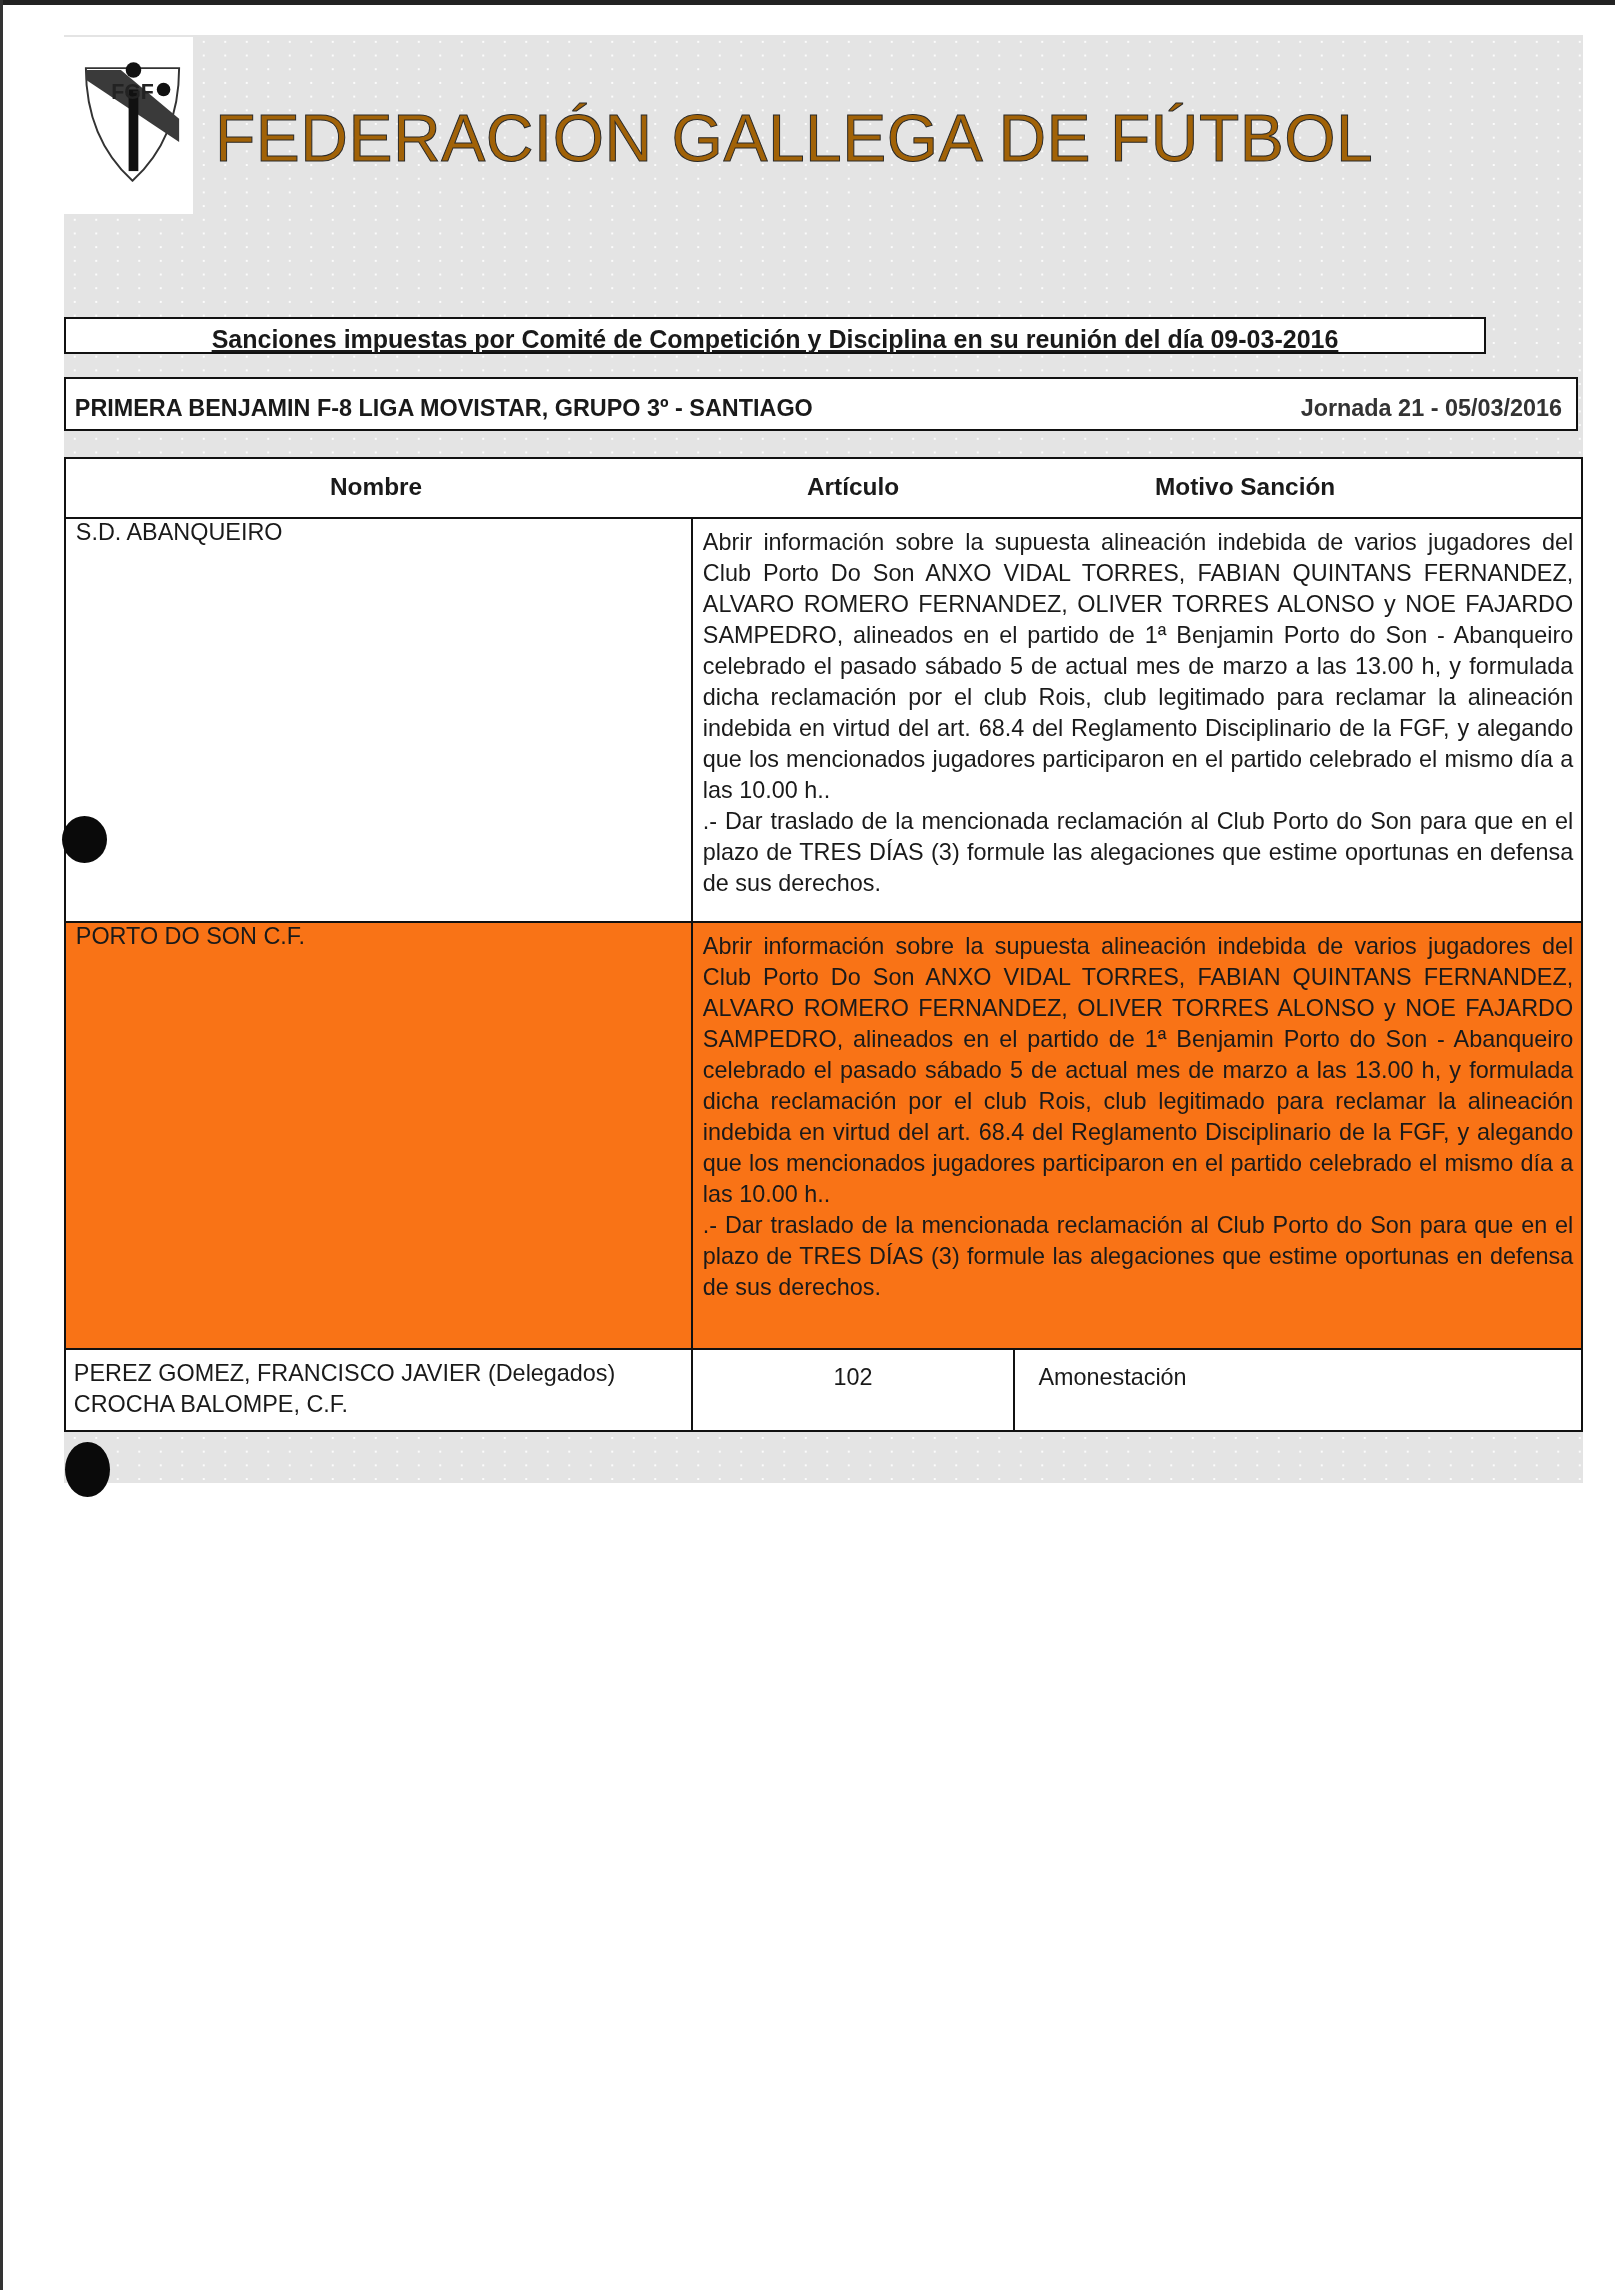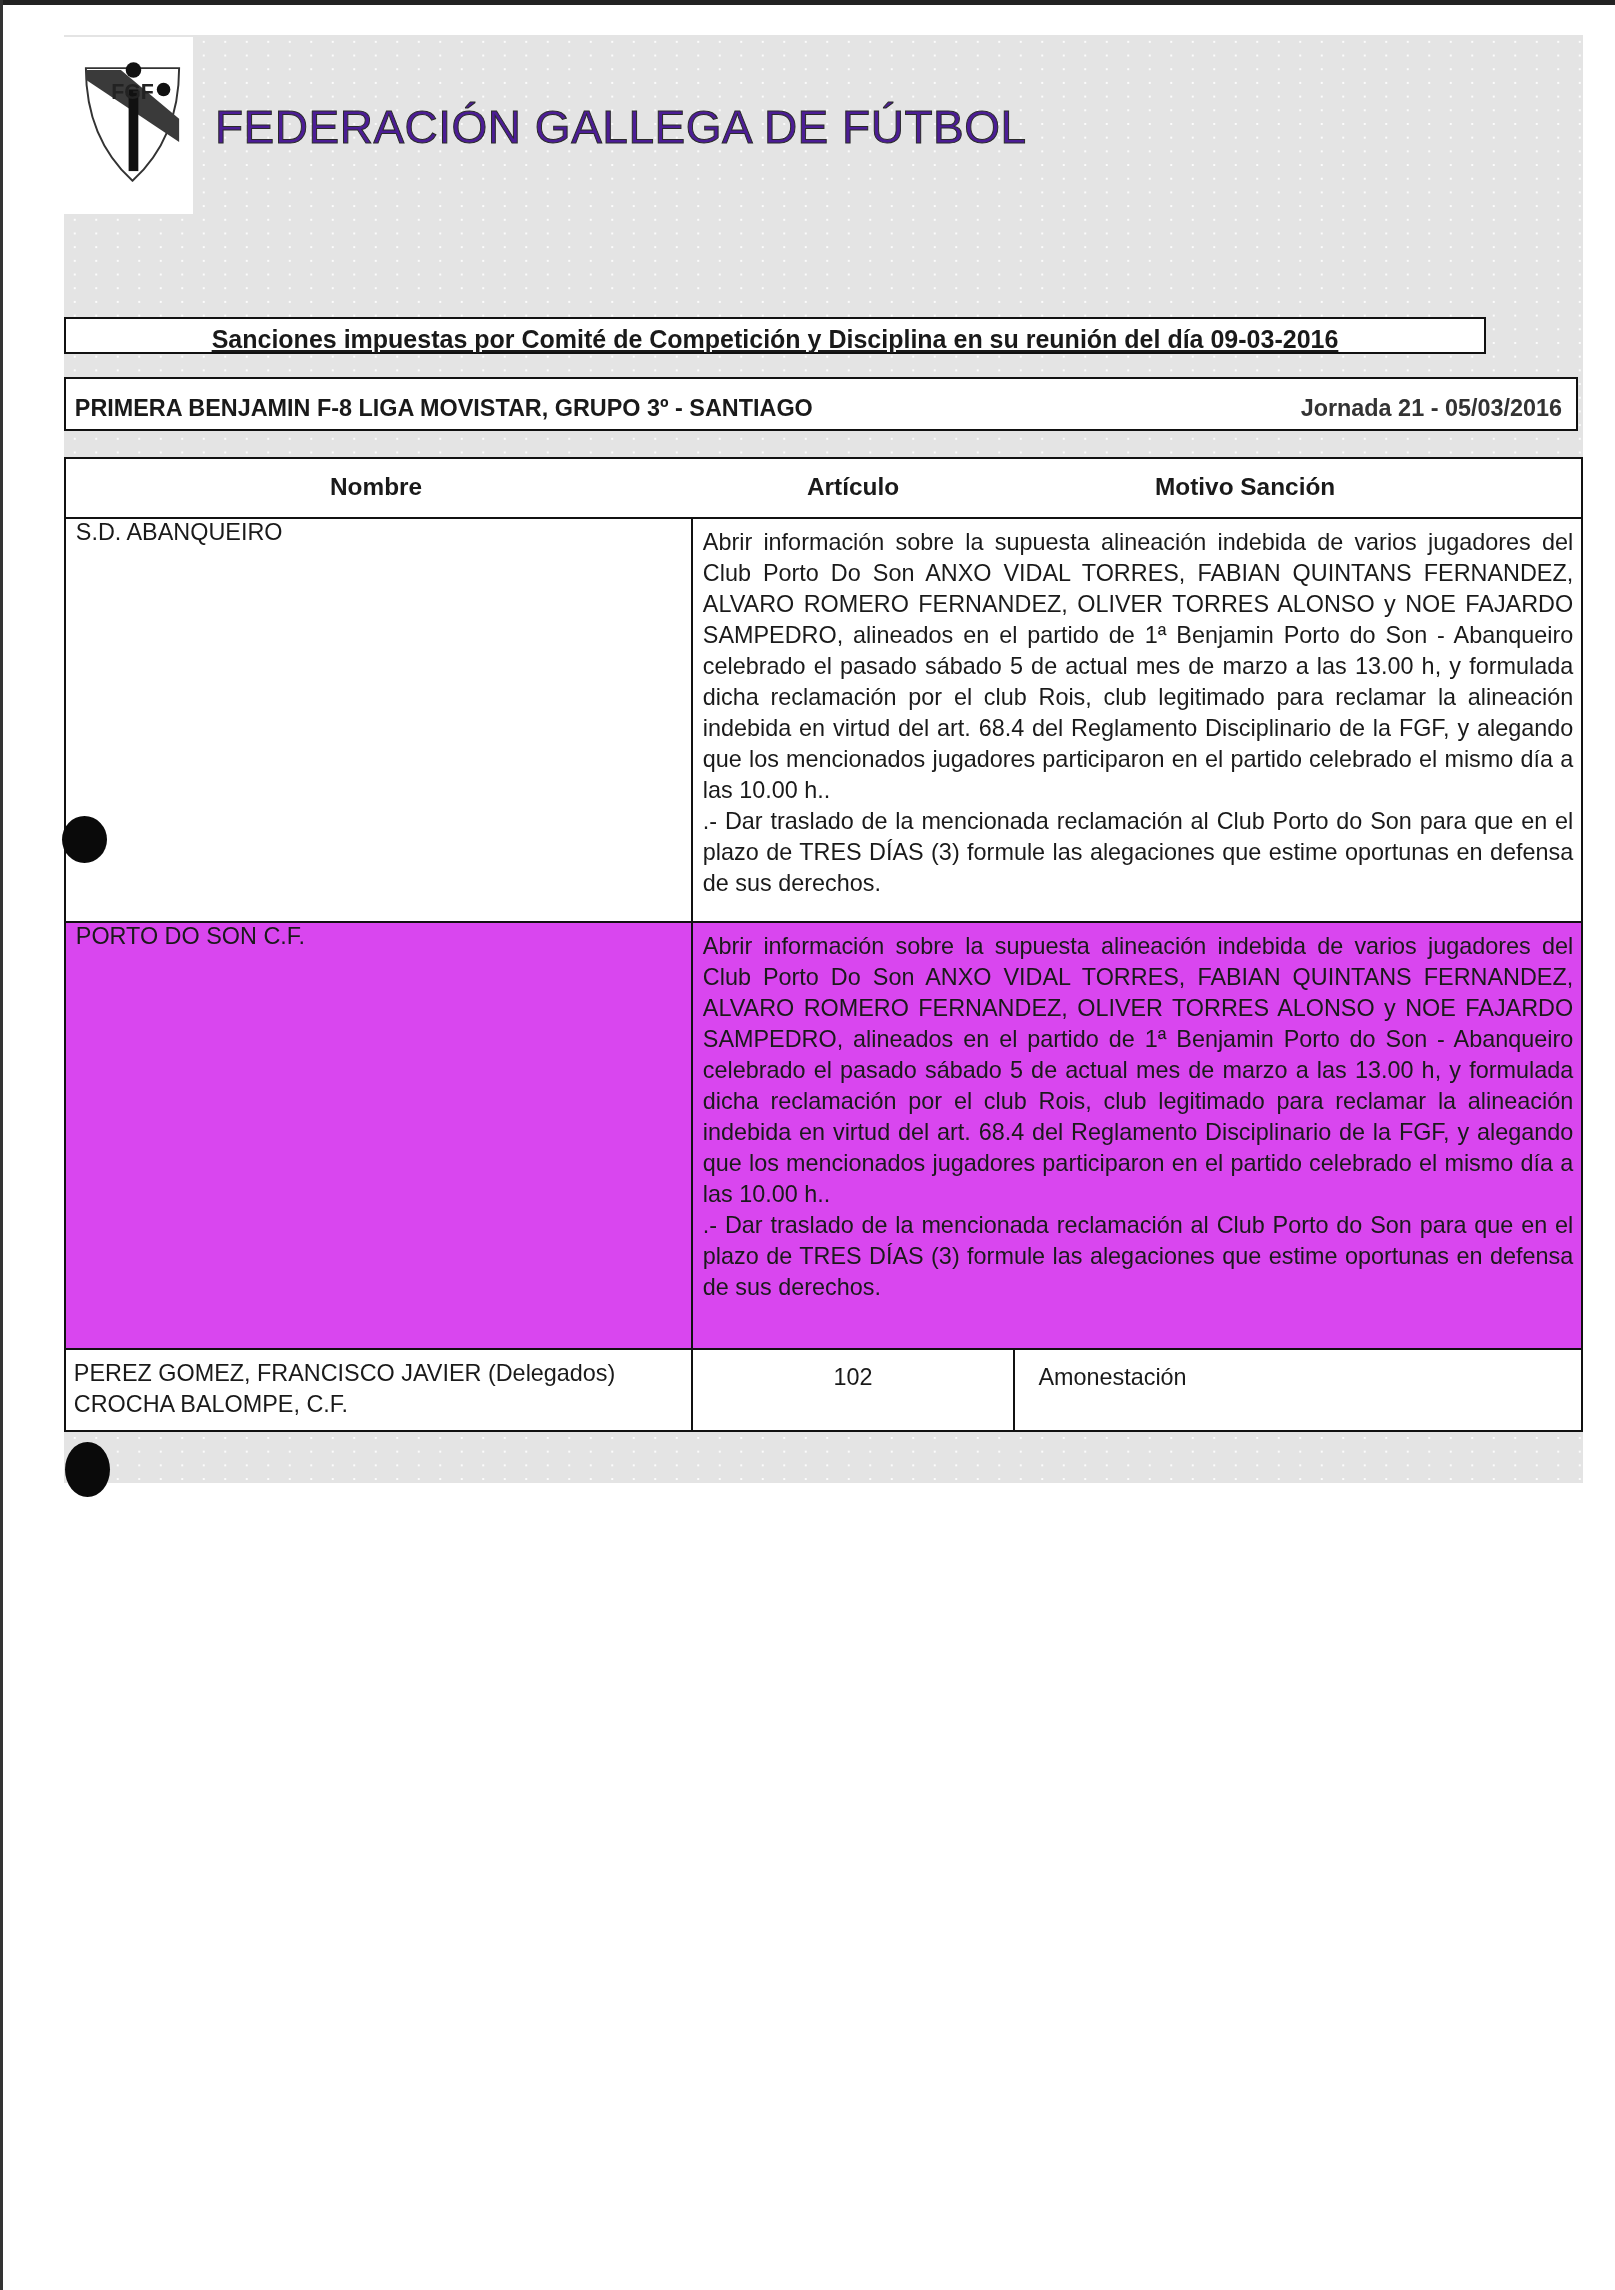--- a/index.html
+++ b/index.html
@@ -15,22 +15,22 @@
     background-color: #e4e4e4;
     background-image: radial-gradient(rgba(255,255,255,0.9) 1px, transparent 1.3px);
     background-size: 21.5px 13.7px;
   }
   .logo-box {
     position: absolute; left: 62px; top: 37px; width: 131px; height: 177px; background: #ffffff;
   }
   .logo-box svg { position: absolute; left: 19.5px; top: 23.4px; }
 
   .fed-title {
-    position: absolute; left: 215px; top: 100px; font-size: 46px; font-weight: normal;
-    letter-spacing: 0.5px; color: #4c1d95; -webkit-text-stroke: 1px #2a2a2a; white-space: nowrap;
+    position: absolute; left: 215px; top: 100px; font-size: 66px; font-weight: normal;
+    letter-spacing: 0.5px; color: #a16207; -webkit-text-stroke: 1px #2a2a2a; white-space: nowrap;
   }
 
   .title-box {
     position: absolute; left: 64px; top: 317px; width: 1422px; height: 37px;
     background: #ffffff; border: 2.9px solid #111; box-sizing: border-box;
     text-align: center;
   }
   .title-box span {
     display: inline-block; font-size: 25px; font-weight: bold; text-decoration: underline;
     line-height: 33px; margin-top: 3.9px; white-space: nowrap;
@@ -58,21 +58,21 @@
   .hdr-span { position: relative; }
   .hdr-span .h-art { position: absolute; left: 741px; top: 13.7px; text-align: right; }
   .hdr-span .h-mot { position: absolute; left: 1089px; top: 13.7px; }
 
   td.name-cell { font-size: 23.4px; vertical-align: middle; padding: 0 9.8px; }
   td.text-cell {
     font-size: 23.4px; line-height: 31px; text-align: justify; padding: 7.8px 7.8px 3.9px 9.8px;
   }
   td.text-cell p { margin: 0; }
   tr.row-white td { background: #ffffff; }
-  tr.row-grey td { background: #d946ef; margin-top: 45px; }
+  tr.row-grey td { background: #f97316; margin-top: 45px; }
   td.name-multi { font-size: 23.4px; line-height: 31px; padding: 7.8px 5.9px 3.9px 7.8px; vertical-align: top; white-space: nowrap; }
   td.art-cell { text-align: center; font-size: 23.4px; padding-top: 13.7px; }
   td.mot-cell { font-size: 23.4px; padding: 13.7px 23.4px 0 23.4px; }
 
   .punch { position: absolute; width: 45px; height: 47px; border-radius: 50%; background: #0a0a0a; }
   .punch.p1 { left: 62px; top: 816px; }
   .punch.p2 { left: 65px; top: 1442px; width: 45px; height: 55px; }
 </style>
 </head>
 <body>

